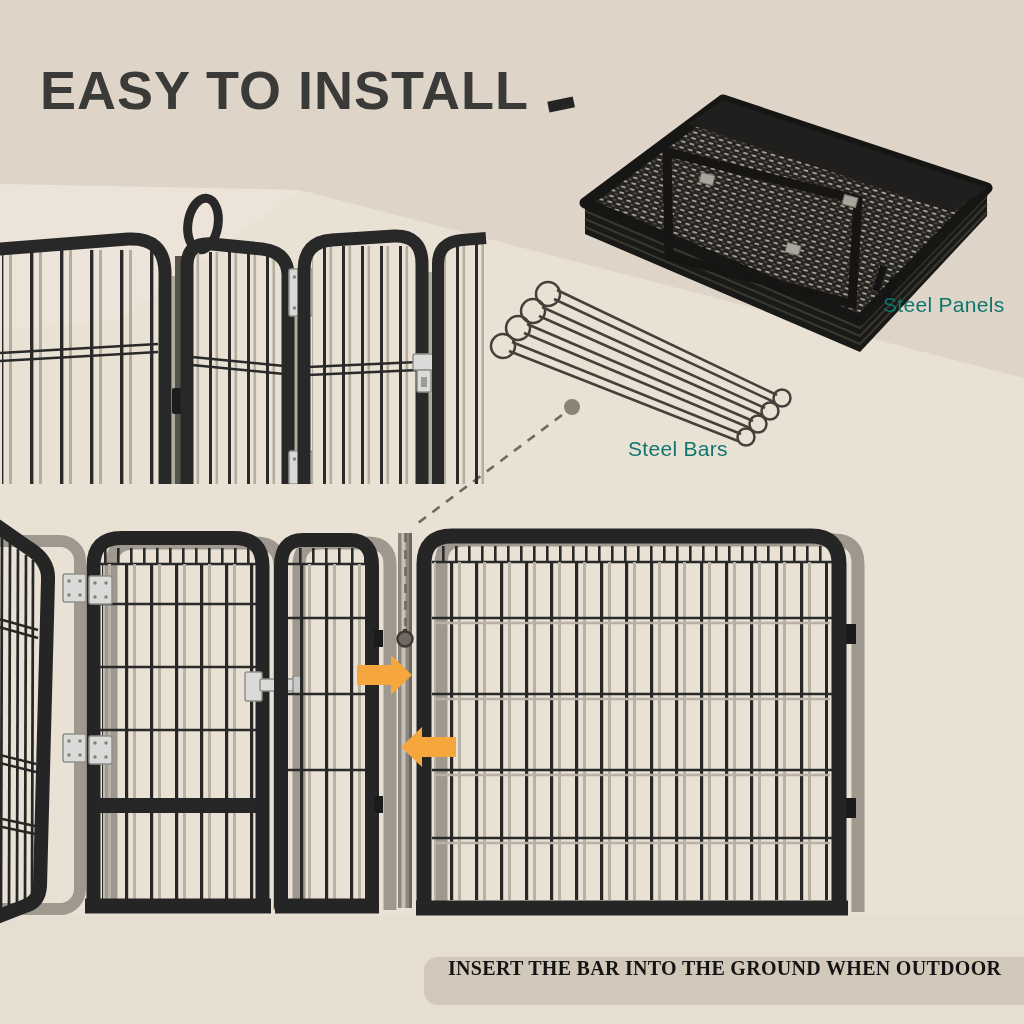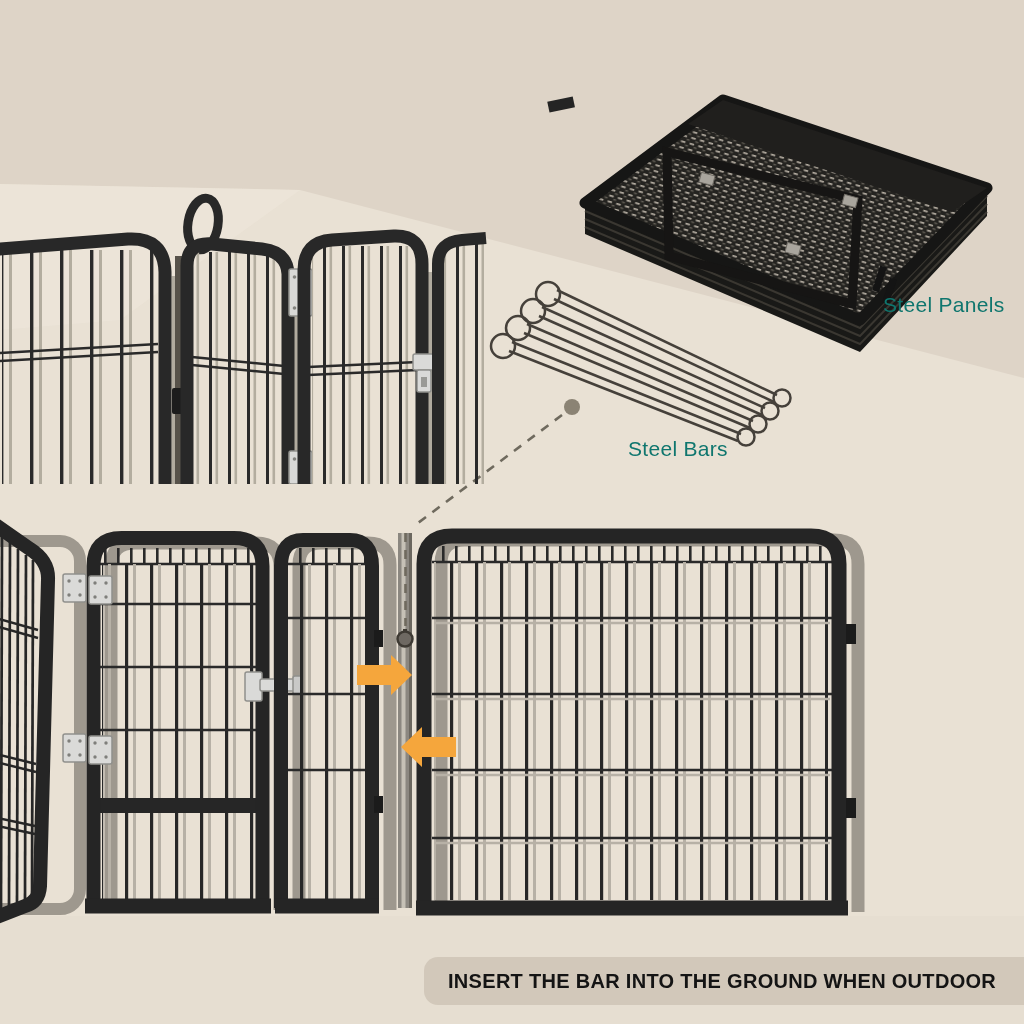--- a/index.html
+++ b/index.html
@@ -15,21 +15,21 @@
   }
   .part-label{
     position:absolute;font-size:21px;line-height:24px;font-weight:normal;
     color:#0f766e;letter-spacing:0.3px;white-space:nowrap;
   }
   .label-steel-panels{left:883px;top:293px;}
   .label-steel-bars{left:628px;top:437px;}
   .footer-box{
     position:absolute;left:424px;top:957px;right:0;height:48px;
     background:#d2c8ba;border-radius:14px 0 0 14px;
-    display:flex;align-items:center;padding-left:24px;box-sizing:border-box;
+    display:flex;align-items:flex-start;padding-left:24px;box-sizing:border-box;font-family:Liberation Serif, serif;
   }
   .footer-box span{
     font-size:20px;font-weight:bold;color:#141414;letter-spacing:0.3px;
     white-space:nowrap;
   }
 </style>
 </head>
 <body>
 
 <div class="stage">
@@ -269,19 +269,20 @@
       <line x1="416" y1="908" x2="848" y2="908" stroke="#252525" stroke-width="15"></line>
       <rect x="846" y="624" width="10" height="20" fill="#1b1b1b"></rect>
       <rect x="846" y="798" width="10" height="20" fill="#1b1b1b"></rect>
     </g>
 
     <polygon points="357,665 391,665 391,655 412,675 391,695 391,685 357,685" fill="#f5a63c"></polygon>
     <polygon points="456,737 422,737 422,727 401,747 422,767 422,757 456,757" fill="#f5a63c"></polygon>
   </g>
 </svg>
 
+<h1 class="page-title">EASY TO INSTALL</h1>
 <div class="part-label label-steel-panels">Steel Panels</div>
 <div class="part-label label-steel-bars">Steel Bars</div>
 <div class="footer-box">
   <span>INSERT THE BAR INTO THE GROUND WHEN OUTDOOR</span>
 </div>
 
 </div>
 
 </body></html>

